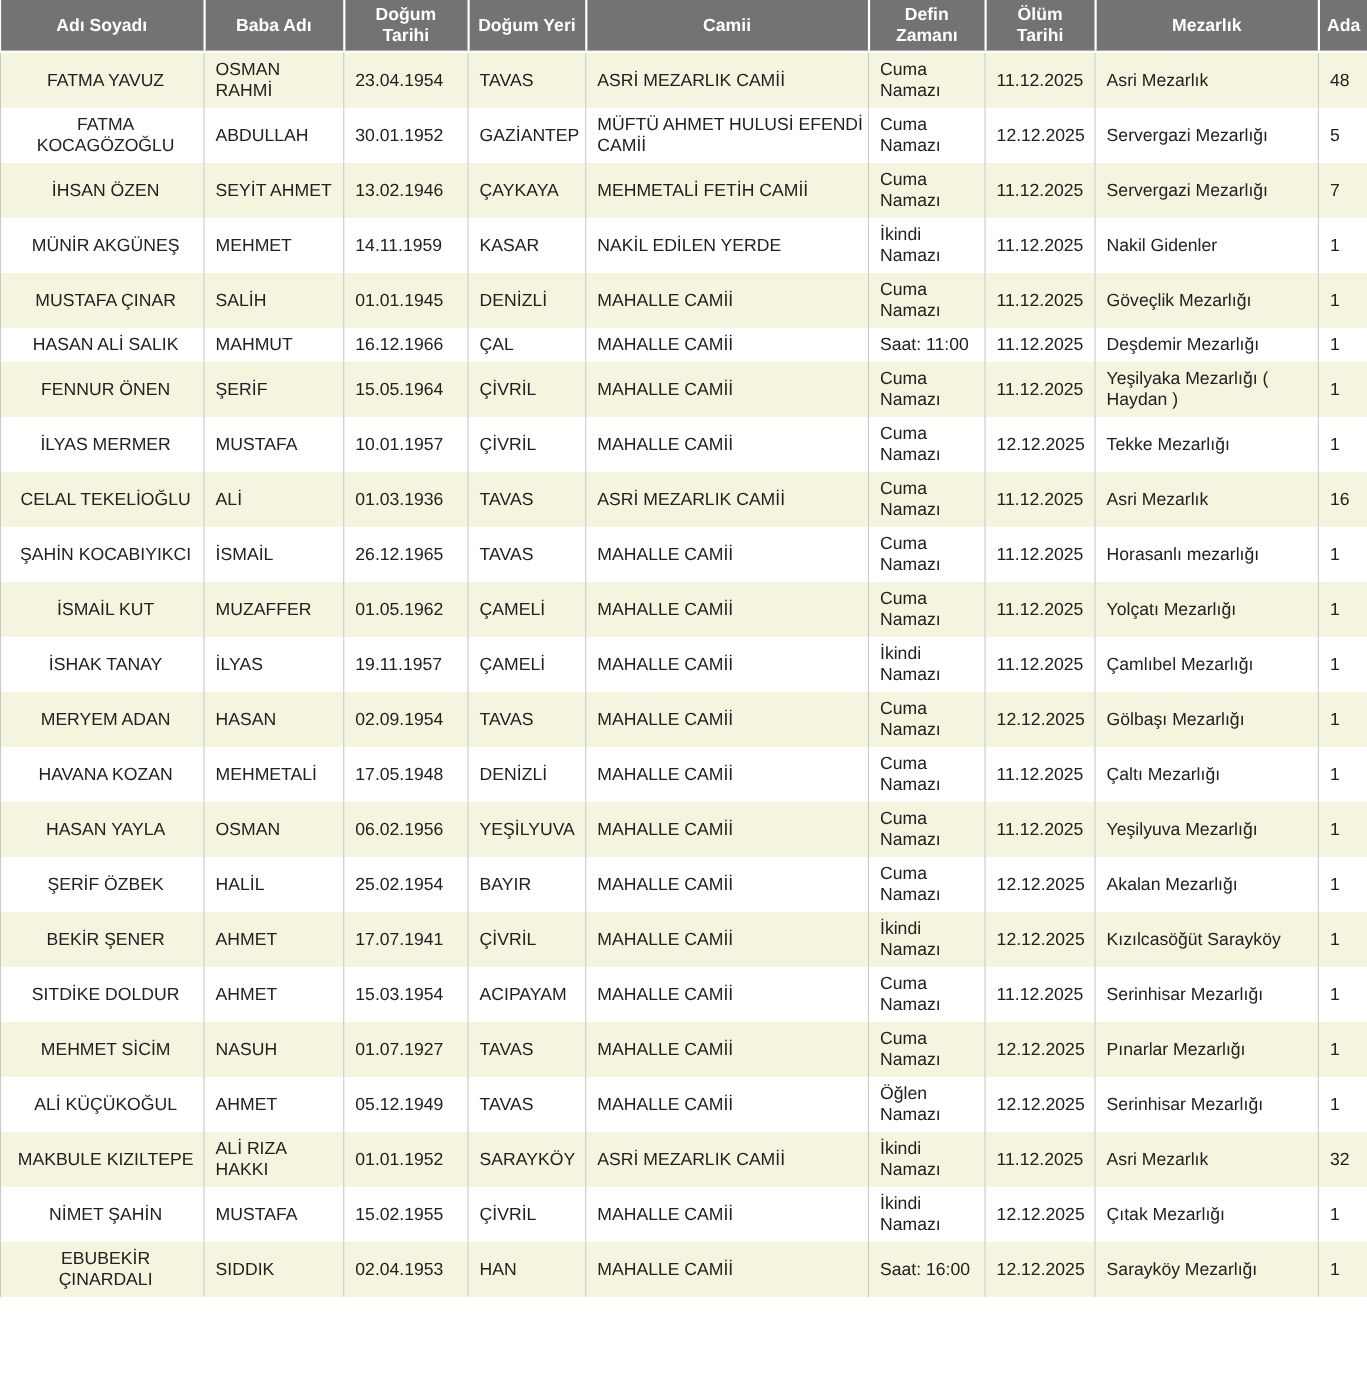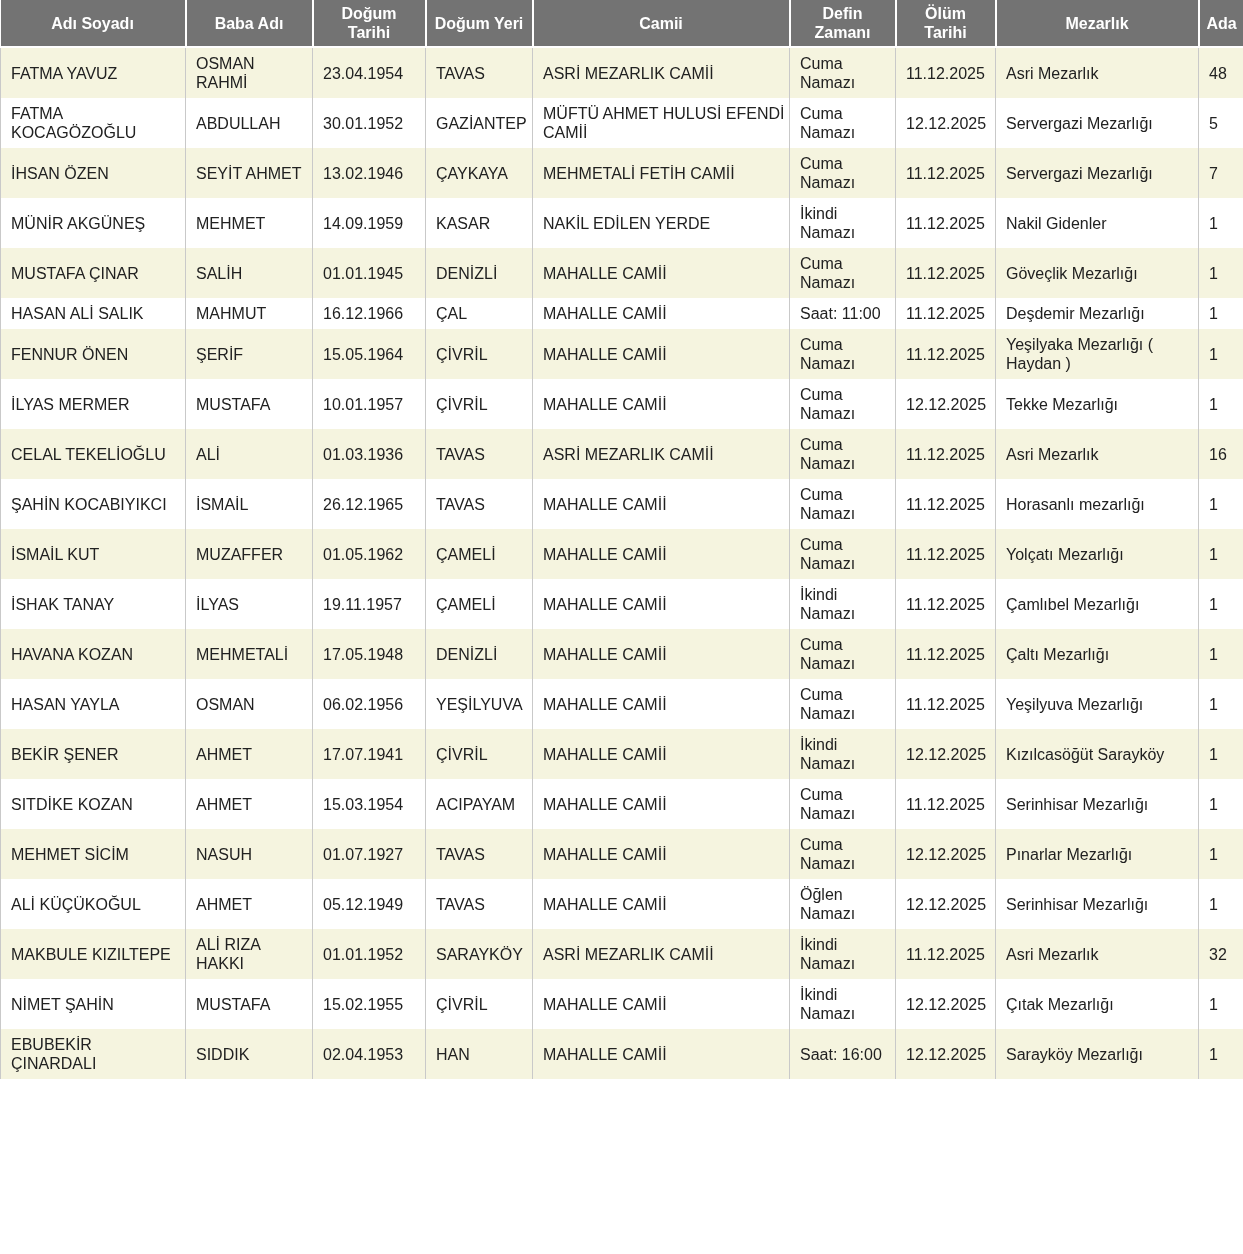--- a/index.html
+++ b/index.html
@@ -42,20 +42,21 @@
     line-height: 19px;
     vertical-align: middle;
     text-align: left;
     padding: 6px 4px 6px 10px;
     border-left: 1px solid var(--grid-line, #c9c9c9);
     word-wrap: break-word;
     overflow: hidden;
   }
   table.funeral-table td:first-child {
     border-left: 1px solid var(--grid-line, #c9c9c9);
+    text-align: center;
   }
   table.funeral-table tbody tr {
     background: var(--row-plain, #ffffff);
   }
   table.funeral-table tbody tr:nth-child(odd) {
     background: var(--row-stripe, #f5f4df);
   }
 </style>
 </head>
 <body>
@@ -116,21 +117,21 @@
           <td>ÇAYKAYA</td>
           <td>MEHMETALİ FETİH CAMİİ</td>
           <td>Cuma Namazı</td>
           <td>11.12.2025</td>
           <td>Servergazi Mezarlığı</td>
           <td>7</td>
         </tr>
         <tr>
           <td>MÜNİR AKGÜNEŞ</td>
           <td>MEHMET</td>
-          <td>14.09.1959</td>
+          <td>14.11.1959</td>
           <td>KASAR</td>
           <td>NAKİL EDİLEN YERDE</td>
           <td>İkindi Namazı</td>
           <td>11.12.2025</td>
           <td>Nakil Gidenler</td>
           <td>1</td>
         </tr>
         <tr>
           <td>MUSTAFA ÇINAR</td>
           <td>SALİH</td>
@@ -213,20 +214,31 @@
           <td>İLYAS</td>
           <td>19.11.1957</td>
           <td>ÇAMELİ</td>
           <td>MAHALLE CAMİİ</td>
           <td>İkindi Namazı</td>
           <td>11.12.2025</td>
           <td>Çamlıbel Mezarlığı</td>
           <td>1</td>
         </tr>
         <tr>
+          <td>MERYEM ADAN</td>
+          <td>HASAN</td>
+          <td>02.09.1954</td>
+          <td>TAVAS</td>
+          <td>MAHALLE CAMİİ</td>
+          <td>Cuma Namazı</td>
+          <td>12.12.2025</td>
+          <td>Gölbaşı Mezarlığı</td>
+          <td>1</td>
+        </tr>
+        <tr>
           <td>HAVANA KOZAN</td>
           <td>MEHMETALİ</td>
           <td>17.05.1948</td>
           <td>DENİZLİ</td>
           <td>MAHALLE CAMİİ</td>
           <td>Cuma Namazı</td>
           <td>11.12.2025</td>
           <td>Çaltı Mezarlığı</td>
           <td>1</td>
         </tr>
@@ -235,32 +247,43 @@
           <td>OSMAN</td>
           <td>06.02.1956</td>
           <td>YEŞİLYUVA</td>
           <td>MAHALLE CAMİİ</td>
           <td>Cuma Namazı</td>
           <td>11.12.2025</td>
           <td>Yeşilyuva Mezarlığı</td>
           <td>1</td>
         </tr>
         <tr>
+          <td>ŞERİF ÖZBEK</td>
+          <td>HALİL</td>
+          <td>25.02.1954</td>
+          <td>BAYIR</td>
+          <td>MAHALLE CAMİİ</td>
+          <td>Cuma Namazı</td>
+          <td>12.12.2025</td>
+          <td>Akalan Mezarlığı</td>
+          <td>1</td>
+        </tr>
+        <tr>
           <td>BEKİR ŞENER</td>
           <td>AHMET</td>
           <td>17.07.1941</td>
           <td>ÇİVRİL</td>
           <td>MAHALLE CAMİİ</td>
           <td>İkindi Namazı</td>
           <td>12.12.2025</td>
           <td>Kızılcasöğüt Sarayköy</td>
           <td>1</td>
         </tr>
         <tr>
-          <td>SITDİKE KOZAN</td>
+          <td>SITDİKE DOLDUR</td>
           <td>AHMET</td>
           <td>15.03.1954</td>
           <td>ACIPAYAM</td>
           <td>MAHALLE CAMİİ</td>
           <td>Cuma Namazı</td>
           <td>11.12.2025</td>
           <td>Serinhisar Mezarlığı</td>
           <td>1</td>
         </tr>
         <tr>

